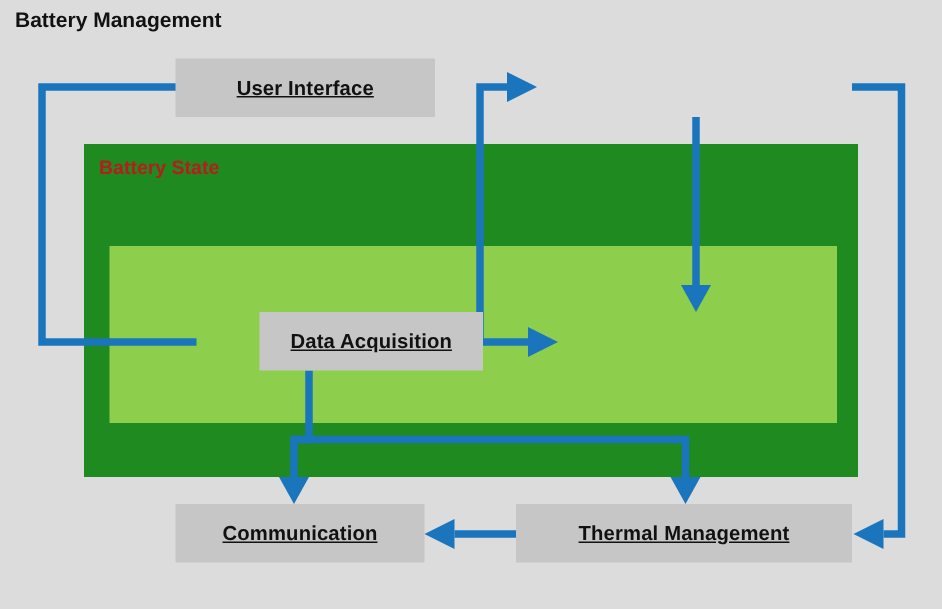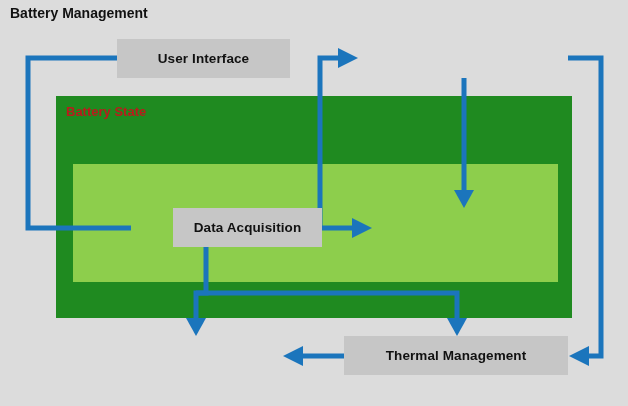--- a/index.html
+++ b/index.html
@@ -35,20 +35,21 @@
   }
 
   
   .node{
     position:absolute;box-sizing:border-box;
     background:#c6c6c6;
     display:flex;align-items:center;justify-content:center;
     font-weight:bold;font-size:13.5px;color:#111111;
     white-space:nowrap;
     letter-spacing:.1px;
+    text-decoration:underline;
   }
   #node-user-interface     {left:117px;top:39px; width:173px;height:39px;}
   #node-electrical-management{left:357px;top:39px;width:211px;height:39px;}
   #node-data-acquisition   {left:131px;top:208px;width:149px;height:39px;margin-left:42px;}
   #node-safety-management  {left:371px;top:208px;width:181px;height:39px;}
   #node-communication      {left:117px;top:336px;width:166px;height:39px;}
   #node-thermal-management {left:344px;top:336px;width:224px;height:39px;}
 
   
   #connectors{position:absolute;left:0;top:0;width:628px;height:406px;}
@@ -104,15 +105,16 @@
     </g>
 
     <g>
       <path class="conn" d="M344,356 L303,356"></path>
       <polygon class="arrowhead" points="303,346 303,366 283,356"></polygon>
     </g>
   </svg>
 
   <div class="node" id="node-user-interface">User Interface</div>
   <div class="node" id="node-data-acquisition">Data Acquisition</div>
+  <div class="node" id="node-communication">Communication</div>
   <div class="node" id="node-thermal-management">Thermal Management</div>
 
 </div>
 
 </body></html>

